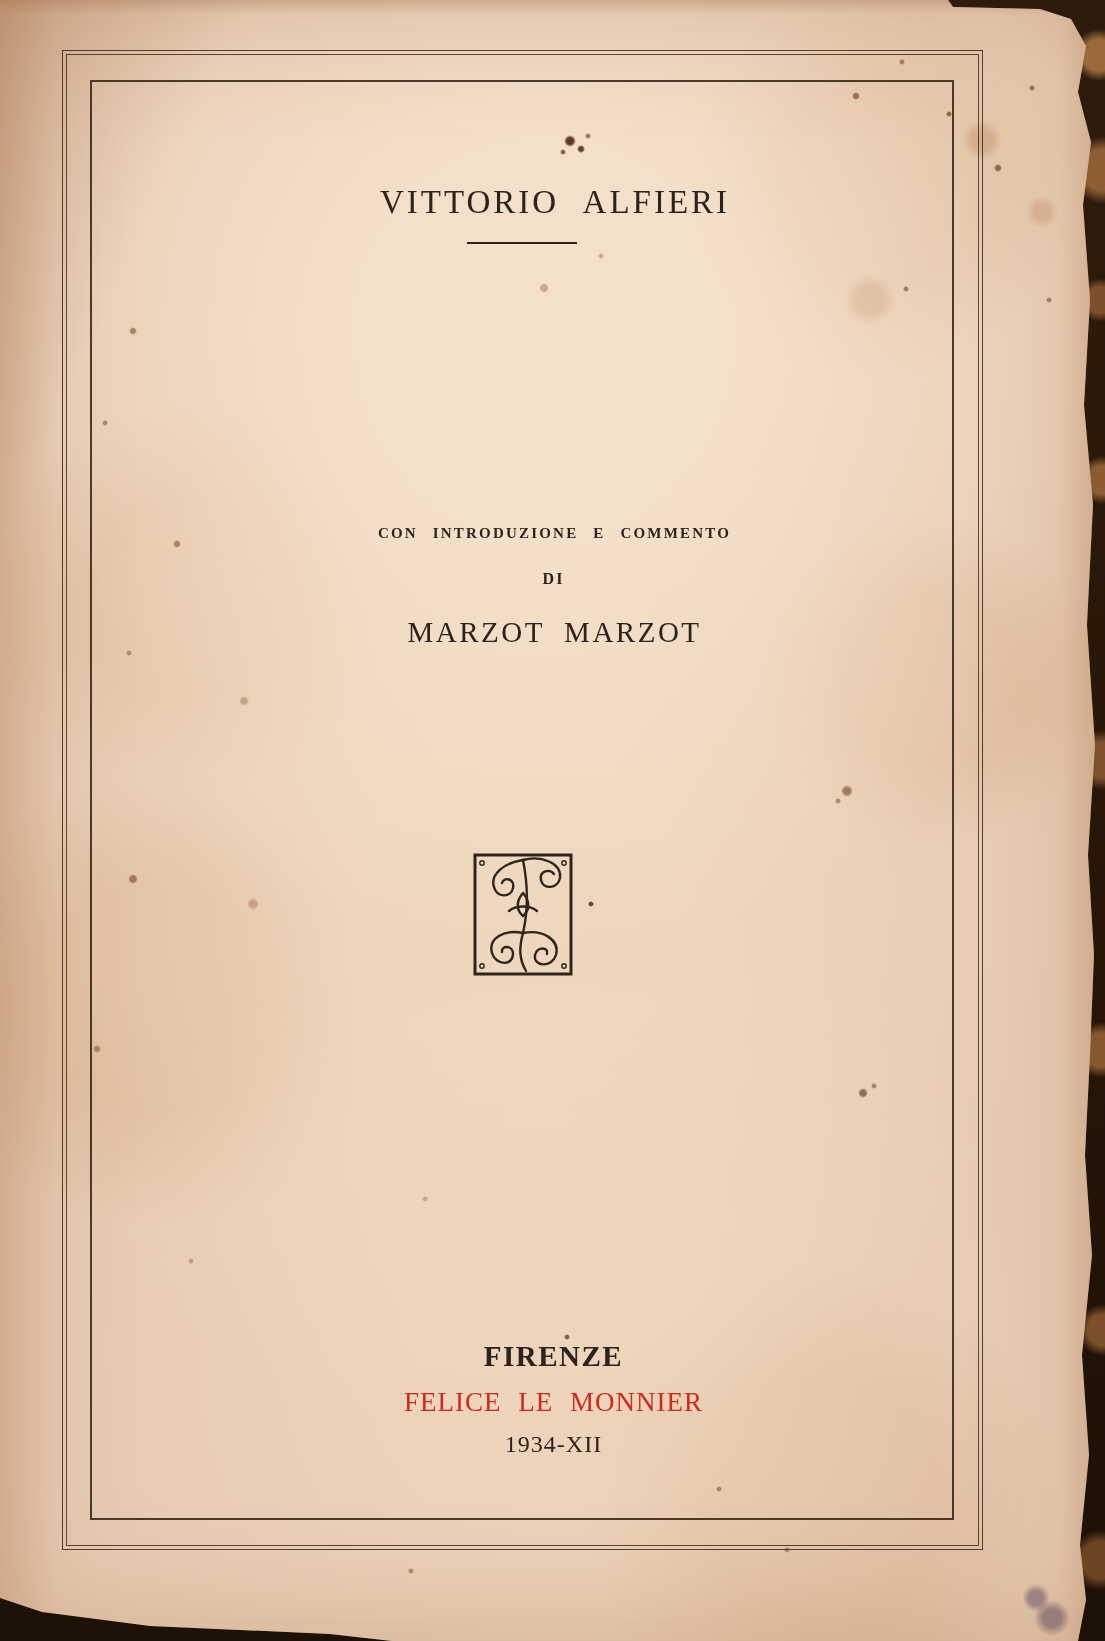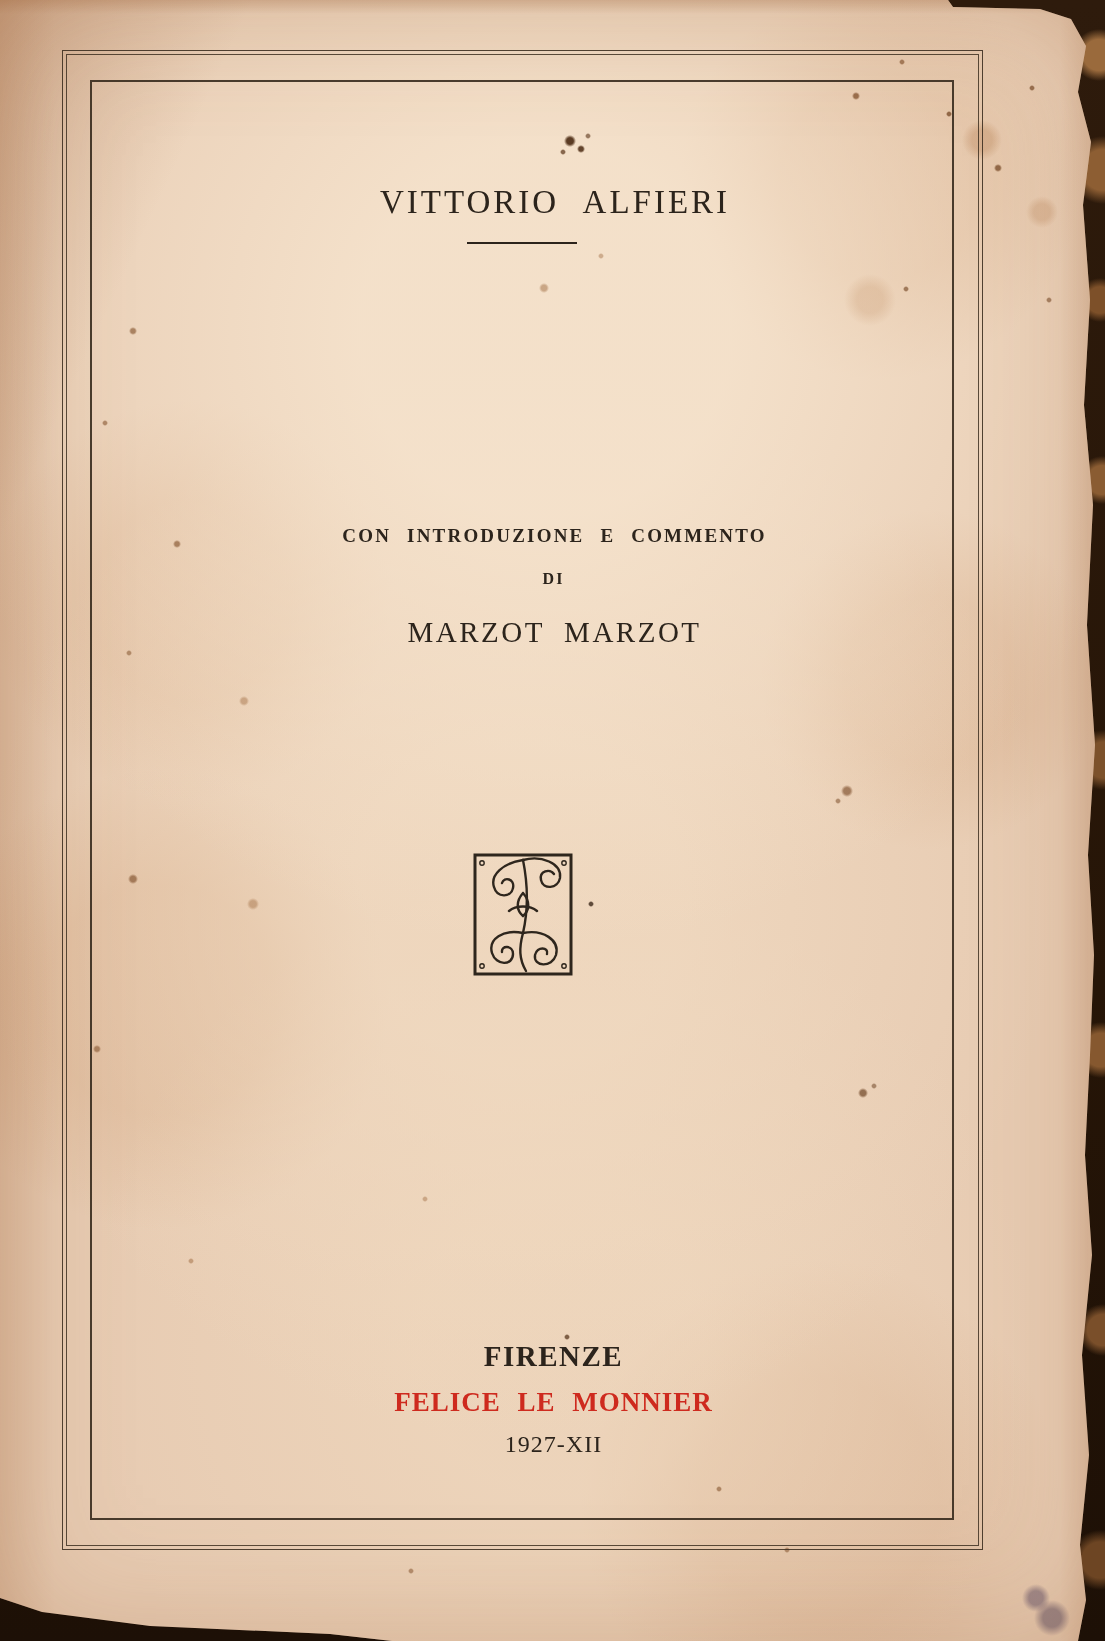--- a/index.html
+++ b/index.html
@@ -107,29 +107,29 @@
   .author{top:186px;font-size:33px;letter-spacing:3px;word-spacing:14px;color:#2c241c;font-weight:500;}
   .author span{padding-left:3px;}
   .author-rule{
     position:absolute;left:62px;top:242px;width:919px;height:0;text-align:center;
   }
   .author-rule i{
     display:inline-block;width:110px;height:2px;background:#2c241c;vertical-align:top;
   }
   .title{top:362px;font-size:100px;font-weight:bold;}
   .title span{letter-spacing:82px;padding-left:82px;}
-  .subtitle{top:526px;font-size:19px;font-weight:bold;letter-spacing:2.2px;word-spacing:9px;color:#2c241c;}
+  .subtitle{top:526px;font-size:15px;font-weight:bold;letter-spacing:2.2px;word-spacing:9px;color:#2c241c;}
   .subtitle span{padding-left:2px;}
   .subtitle-di{top:571px;font-size:16px;font-weight:bold;letter-spacing:2px;color:#2c241c;}
   .editor{top:618px;font-size:29px;letter-spacing:2.5px;word-spacing:10px;color:#2c241c;}
   .editor span{padding-left:2px;}
   .emblem{position:absolute;left:473px;top:853px;width:100px;height:123px;}
   .emblem svg{width:100%;height:100%;}
   .imprint-city{top:1342px;font-size:29px;letter-spacing:1.5px;color:#2c241c;font-weight:bold;}
-  .imprint-pub{top:1389px;font-size:27px;font-weight:bold;letter-spacing:1px;word-spacing:9px;}
+  .imprint-pub{top:1389px;font-size:27px;font-weight:normal;letter-spacing:1px;word-spacing:9px;}
   .imprint-year{top:1432px;font-size:24px;letter-spacing:1px;color:#2c241c;}
 </style>
 </head>
 <body>
 
 <div class="backdrop"></div>
 
 <div class="paper">
 
   <div class="foxing"></div>
@@ -177,16 +177,16 @@
 
   <div class="centerline imprint-city">
     <span>FIRENZE</span>
   </div>
 
   <div class="centerline imprint-pub" style="color: rgb(206, 42, 30);">
     <span>FELICE LE MONNIER</span>
   </div>
 
   <div class="centerline imprint-year">
-    <span>1927-XII</span>
+    <span>1934-XII</span>
   </div>
 
 </div>
 
 </body></html>

